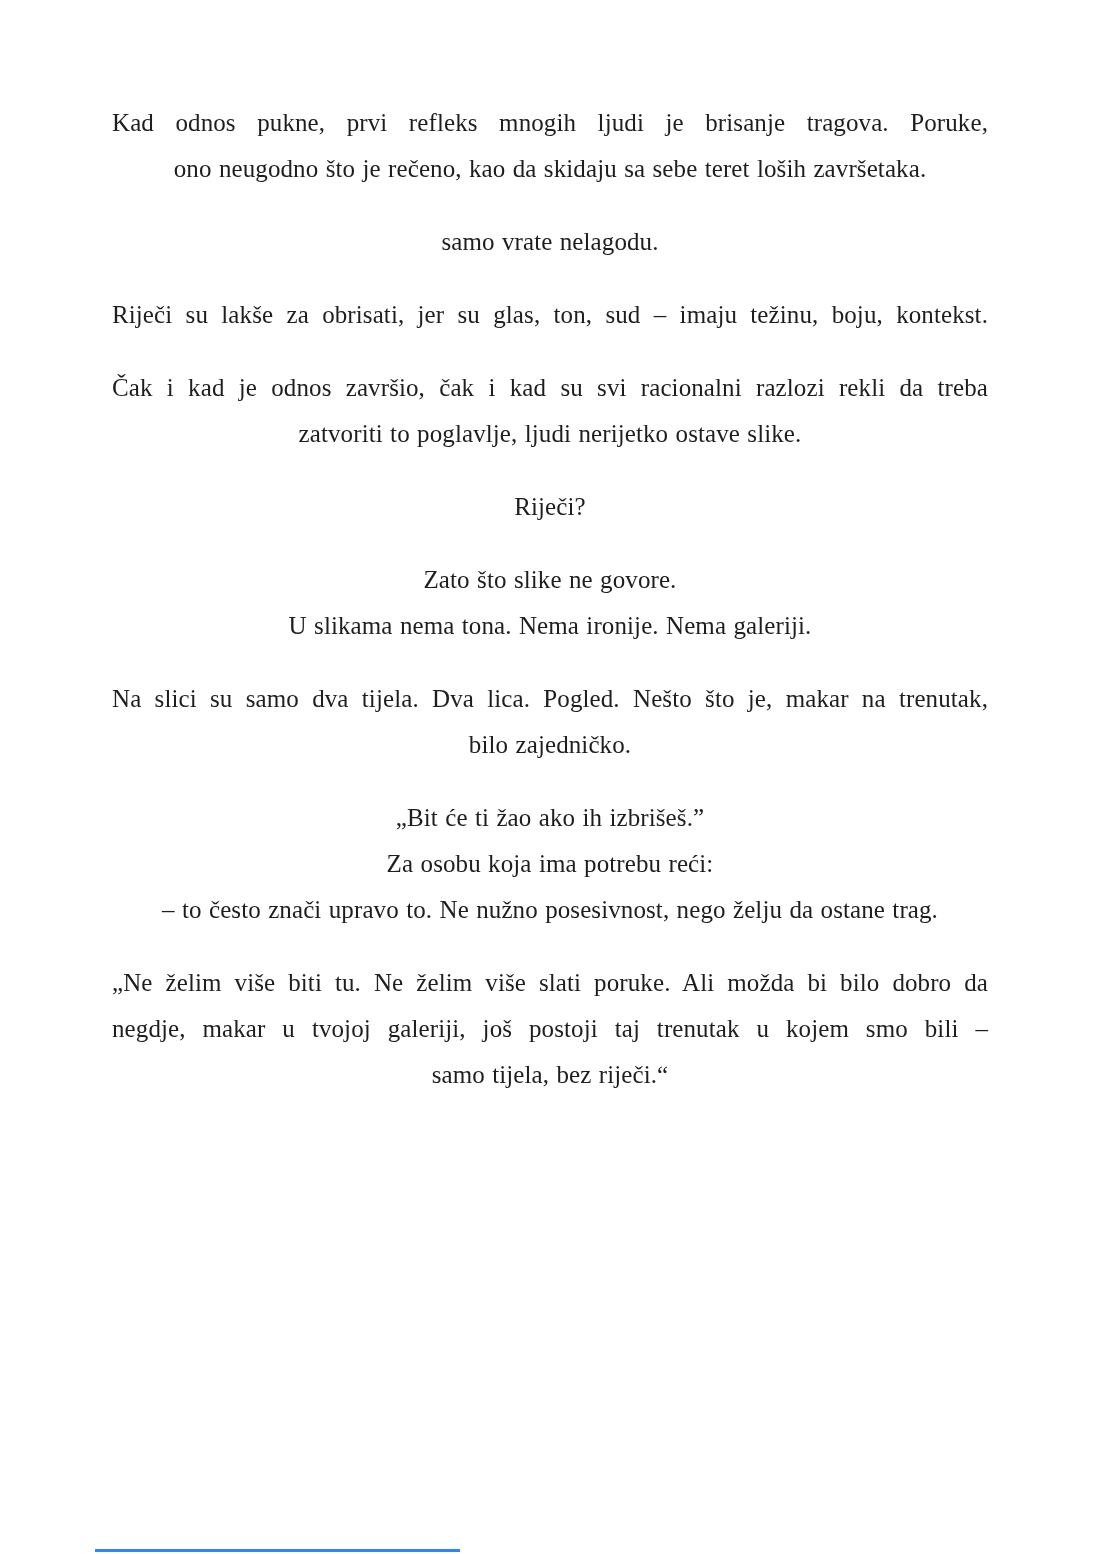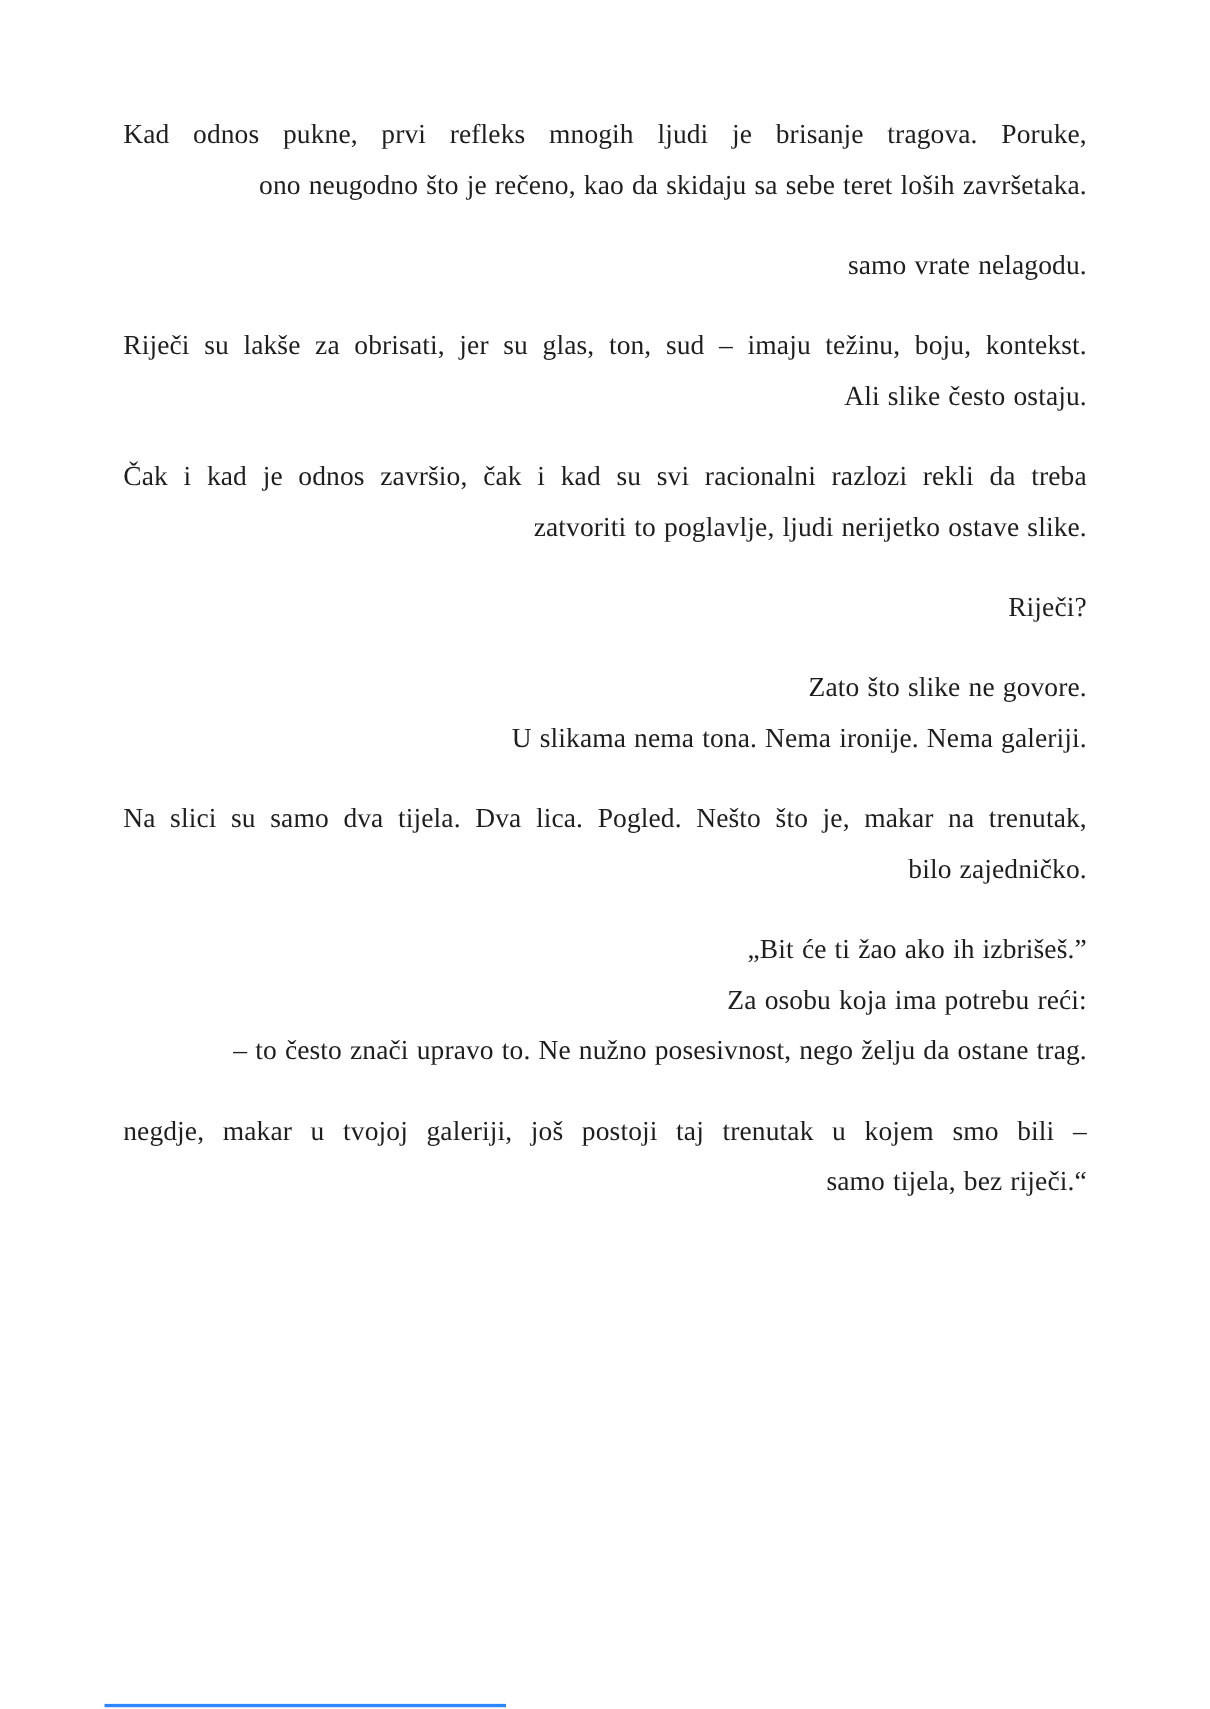--- a/index.html
+++ b/index.html
@@ -20,21 +20,21 @@
     width: 1100px;
     height: 1439px;
     padding: 100px 112px 16px 112px;
   }
   .para {
     margin: 0 0 27px 0;
   }
   .ln {
     font-size: 25px;
     line-height: 46px;
-    text-align: right;
+    text-align: center;
     letter-spacing: 0.1px;
     word-spacing: 1px;
     hyphens: none;
   }
   .ln.s {
     text-align: justify;
     text-align-last: justify;
   }
   .bottom-line {
     position: absolute;
@@ -54,21 +54,20 @@
     <div class="ln s">Kad odnos pukne, prvi refleks mnogih ljudi je brisanje tragova. Poruke,</div>
     <div class="ln">ono neugodno što je rečeno, kao da skidaju sa sebe teret loših završetaka.</div>
   </div>
 
   <div class="para">
     <div class="ln">samo vrate nelagodu.</div>
   </div>
 
   <div class="para">
     <div class="ln s">Riječi su lakše za obrisati, jer su glas, ton, sud – imaju težinu, boju, kontekst.</div>
-    <div class="ln">Ali slike često ostaju.</div>
   </div>
 
   <div class="para">
     <div class="ln s">Čak i kad je odnos završio, čak i kad su svi racionalni razlozi rekli da treba</div>
     <div class="ln">zatvoriti to poglavlje, ljudi nerijetko ostave slike.</div>
   </div>
 
   <div class="para">
     <div class="ln">Riječi?</div>
   </div>
@@ -84,19 +83,20 @@
   </div>
 
 
   <div class="para">
     <div class="ln">„Bit će ti žao ako ih izbrišeš.”</div>
     <div class="ln">Za osobu koja ima potrebu reći:</div>
     <div class="ln">– to često znači upravo to. Ne nužno posesivnost, nego želju da ostane trag.</div>
   </div>
 
   <div class="para">
+    <div class="ln s">„Ne želim više biti tu. Ne želim više slati poruke. Ali možda bi bilo dobro da</div>
     <div class="ln s">negdje, makar u tvojoj galeriji, još postoji taj trenutak u kojem smo bili –</div>
     <div class="ln">samo tijela, bez riječi.“</div>
   </div>
 
 </div>
 
 <div class="bottom-line" style="background: rgb(46, 134, 255);"></div>
 
 </body></html>

